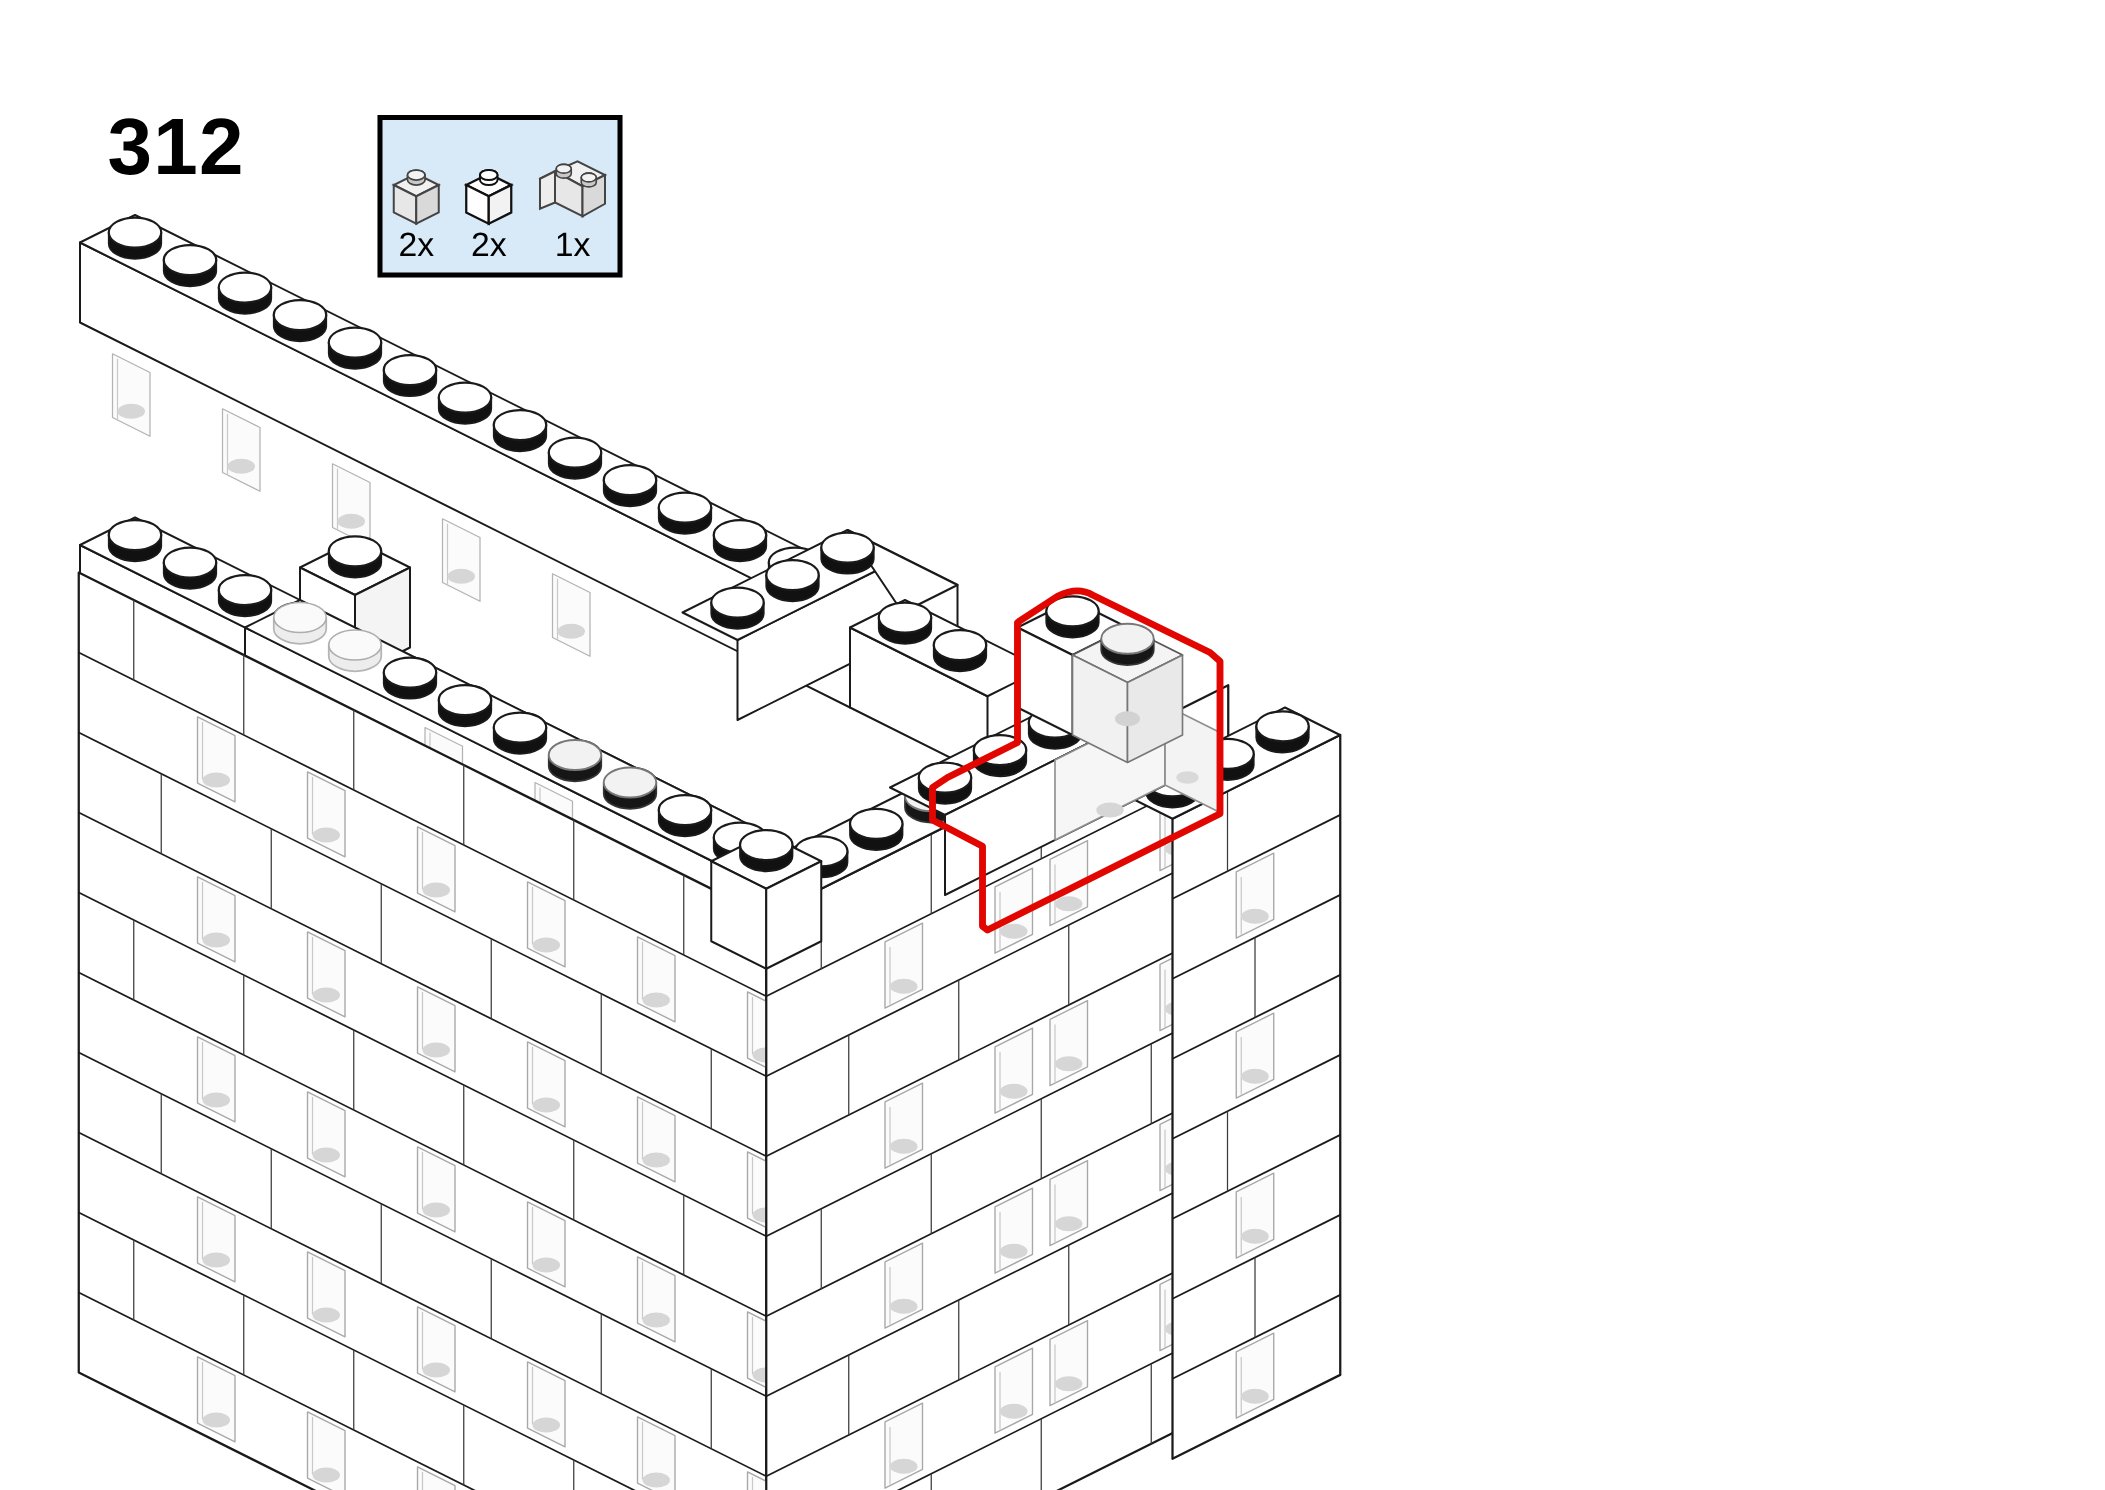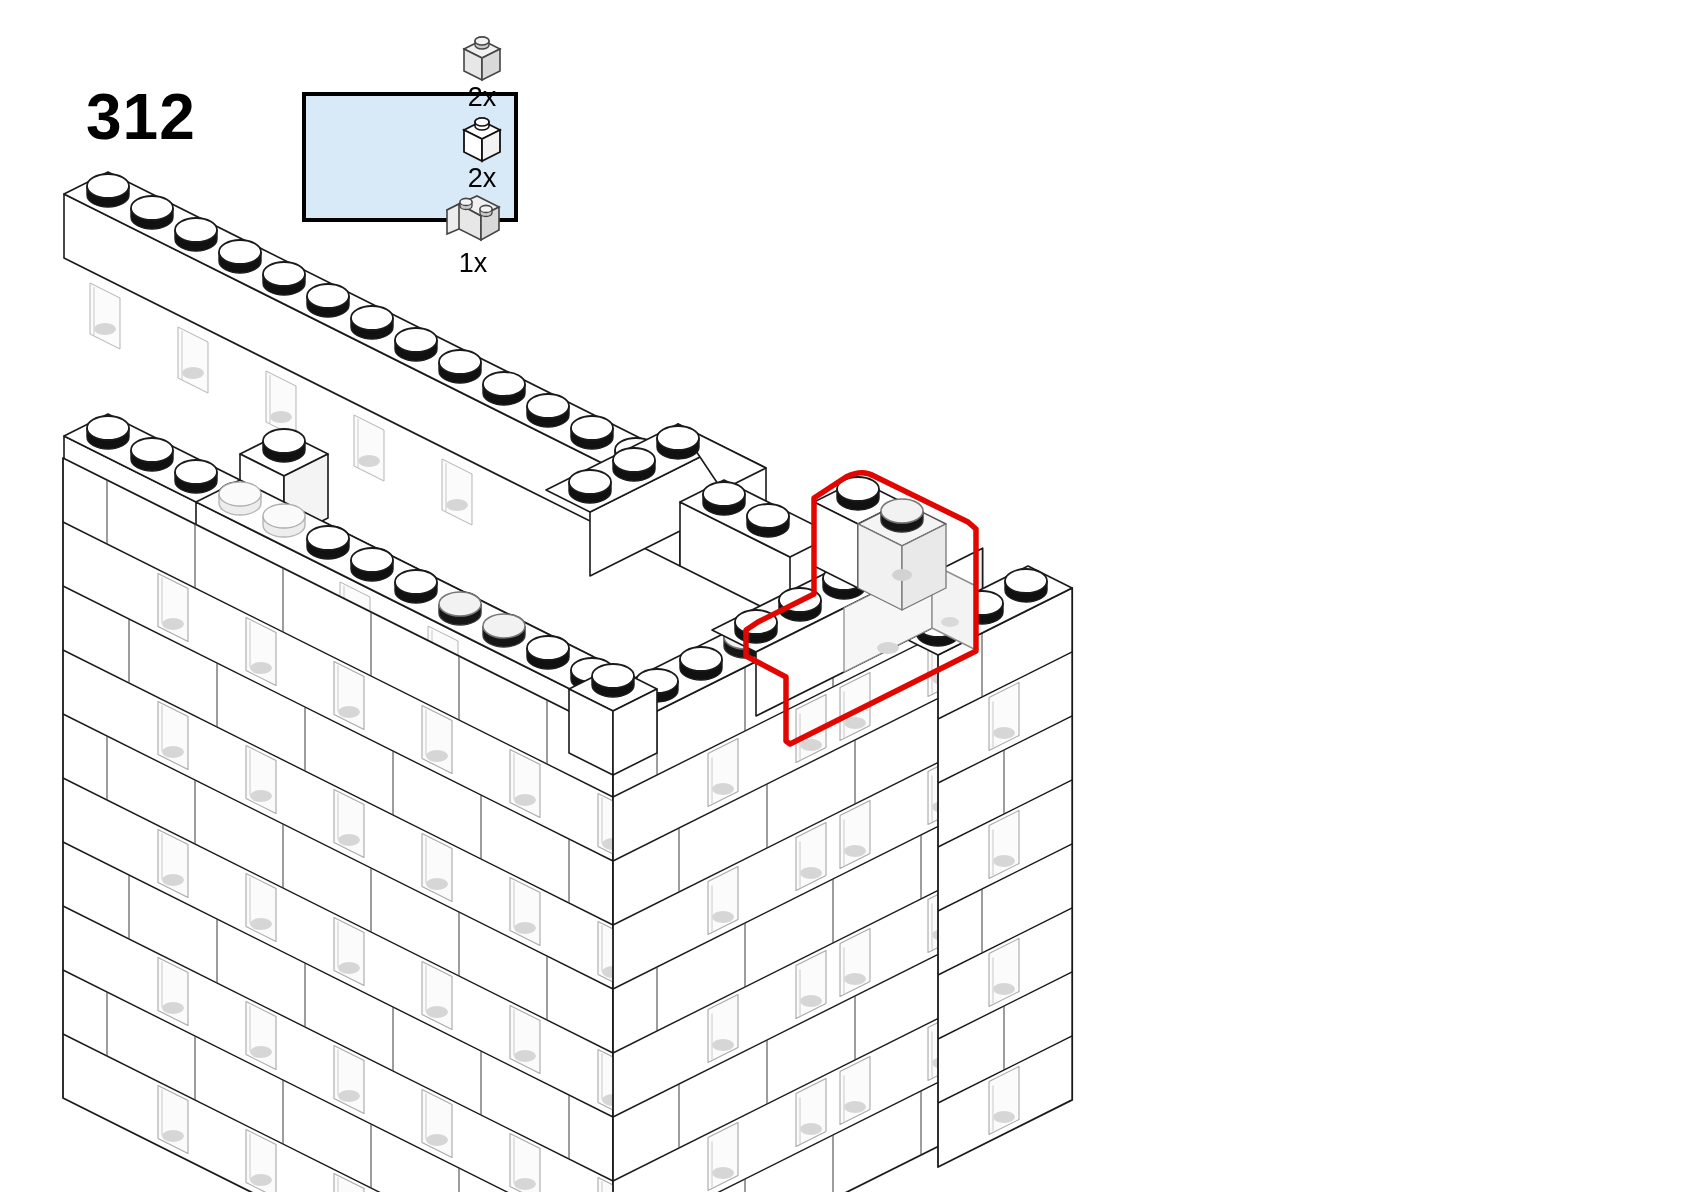--- a/index.html
+++ b/index.html
@@ -1,23 +1,23 @@
 <!DOCTYPE html>
 <html><head>
 <meta charset="utf-8">
 <style>
   html,body{margin:0;padding:0;background:#fff;}
   body{width:1684px;height:1192px;position:relative;overflow:hidden;
        font-family:"Liberation Sans", sans-serif;}
   .step-number{position:absolute;left:86px;top:80px;font-size:64px;font-weight:bold;
                color:#000;letter-spacing:1px;}
-  .parts-box{position:absolute;left:302px;top:92px;width:216px;height:130px;
+  .parts-box{position:absolute;left:302px;top:92px;width:196px;height:130px;
              background:#d8eaf8;border:4px solid #000;box-sizing:border-box;
-             display:flex;align-items:flex-end;justify-content:center;
-             padding:0 10px 8px 10px;flex-direction:column;}
+             display:flex;align-items:flex-end;justify-content:center;gap:14px;
+             padding:0 10px 8px 10px;}
   .part{display:flex;flex-direction:column;align-items:center;}
   .part .qty{font-size:27px;color:#000;line-height:1;margin-top:2px;}
   #illustration{position:absolute;left:0;top:0;width:1684px;height:1192px;}
 </style>
 </head>
 <body>
 
 <div class="step-number">312</div>
 
 <div class="parts-box">

